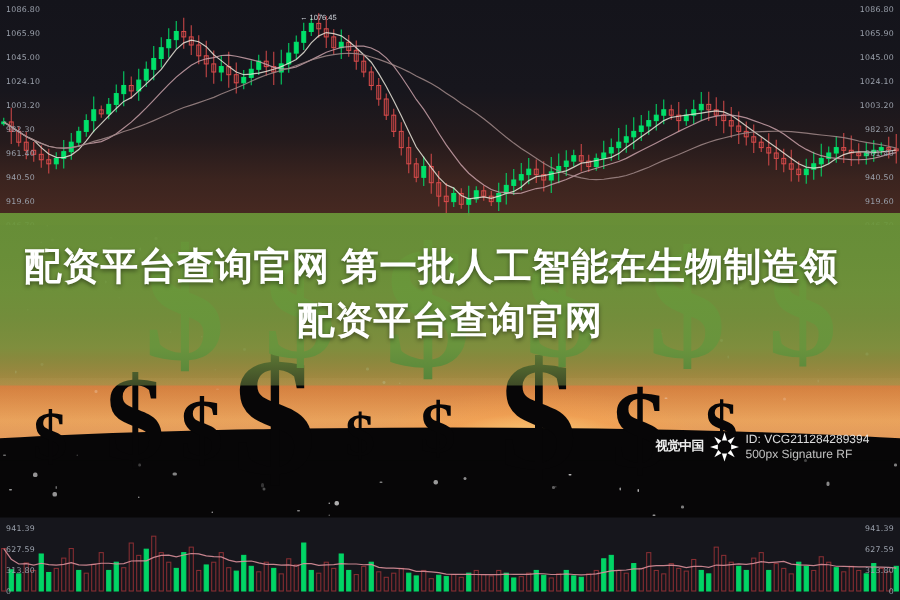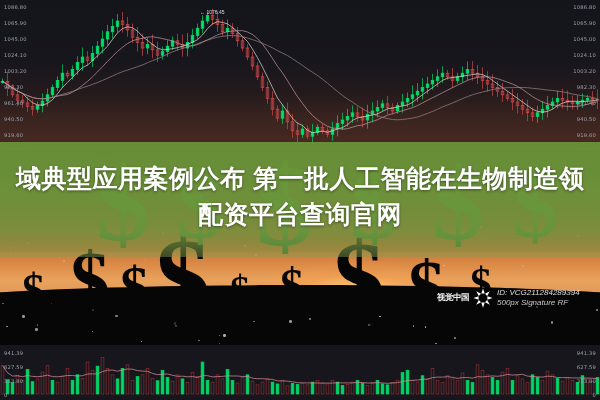--- a/index.html
+++ b/index.html
@@ -463,39 +463,39 @@
         <div class="axis-label axis-right" style="top: 148px;">946.70</div>
       </div>
     <div class="annot" style="left:200px;top:9px;">
       <span>←</span>
       <span>1076.45</span>
     </div>
   </div>
 
   <div class="greenband"></div>
   <div class="headline">
-    <span class="ln ln1">域典型应用案例公布 第一批人工智能在生物制造领</span>
+    <span class="ln ln1">配资平台查询官网 第一批人工智能在生物制造领</span>
     <span class="ln">配资平台查询官网</span>
   </div>
 
   <div style="position:absolute;left:437px;top:287px;display:flex;align-items:center;z-index:7;">
     <span style="color:#fff;font-size:8.5px;font-weight:bold;letter-spacing:-.5px;opacity:.92;">视觉中国</span>
     <svg width="22" height="22" viewBox="0 0 24 24" style="margin:0 3px;">
       <g fill="#ffffff">
         <path d="M12 1.5 L13.9 7.2 L10.1 7.2 Z"></path>
         <path d="M22.5 12 L16.8 13.9 L16.8 10.1 Z"></path>
         <path d="M12 22.5 L10.1 16.8 L13.9 16.8 Z"></path>
         <path d="M1.5 12 L7.2 10.1 L7.2 13.9 Z"></path>
         <path d="M19.4 4.6 L16.6 9.8 L14.2 7.4 Z"></path>
         <path d="M19.4 19.4 L14.2 16.6 L16.6 14.2 Z"></path>
         <path d="M4.6 19.4 L7.4 14.2 L9.8 16.6 Z"></path>
         <path d="M4.6 4.6 L9.8 7.4 L7.4 9.8 Z"></path>
       </g>
     </svg>
-    <div style="display:flex;flex-direction:column;line-height:1.25;font-style:italic;">
+    <div style="display:flex;flex-direction:column;line-height:1.25;">
       <span style="color:#f2f2f2;font-size:8px;opacity:.9;">ID: VCG211284289394</span>
       <span style="color:#e8e8e8;font-size:8px;opacity:.82;">500px Signature RF</span>
     </div>
   </div>
 
   <div class="chartpanel" id="chart-bottom">
     <svg class="series" id="svg-bottom" width="600" height="55">
         <rect x="1.125" y="20.680175060283197" width="2.75" height="28.319824939716803" fill="none" stroke="#8e2f34" stroke-width="0.7" opacity="0.95"></rect>
         <rect x="6.125" y="34.8400875301416" width="2.75" height="14.159912469858398" fill="#00e06a" stroke="#00e06a" stroke-width="0.7" opacity="0.95"></rect>
         <rect x="11.125" y="37.580715750114194" width="2.75" height="11.419284249885806" fill="#00e06a" stroke="#00e06a" stroke-width="0.7" opacity="0.95"></rect>

